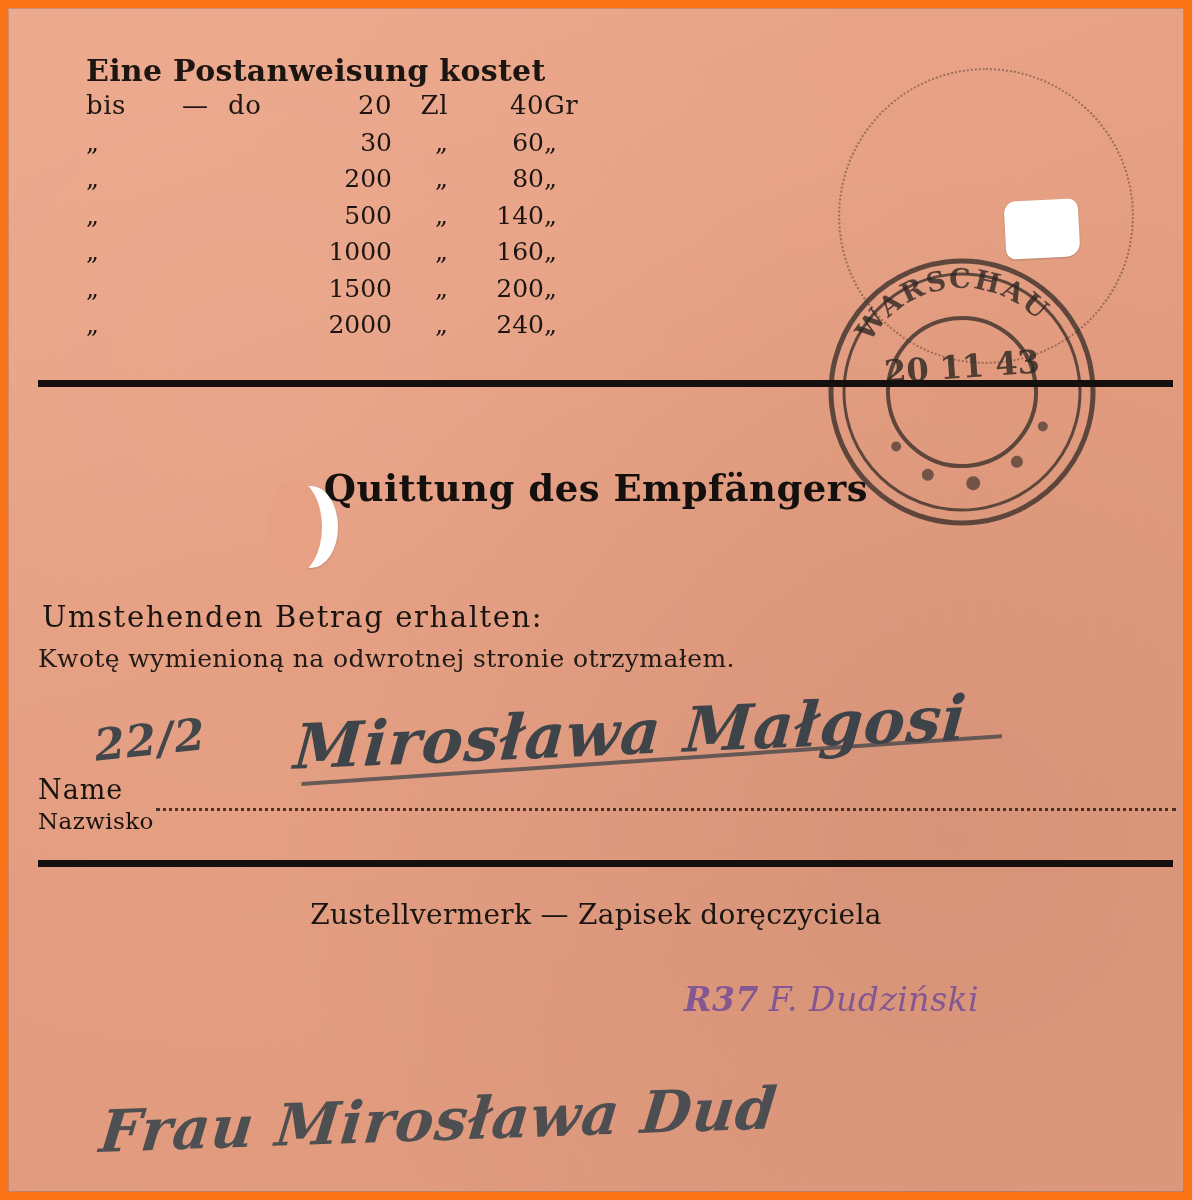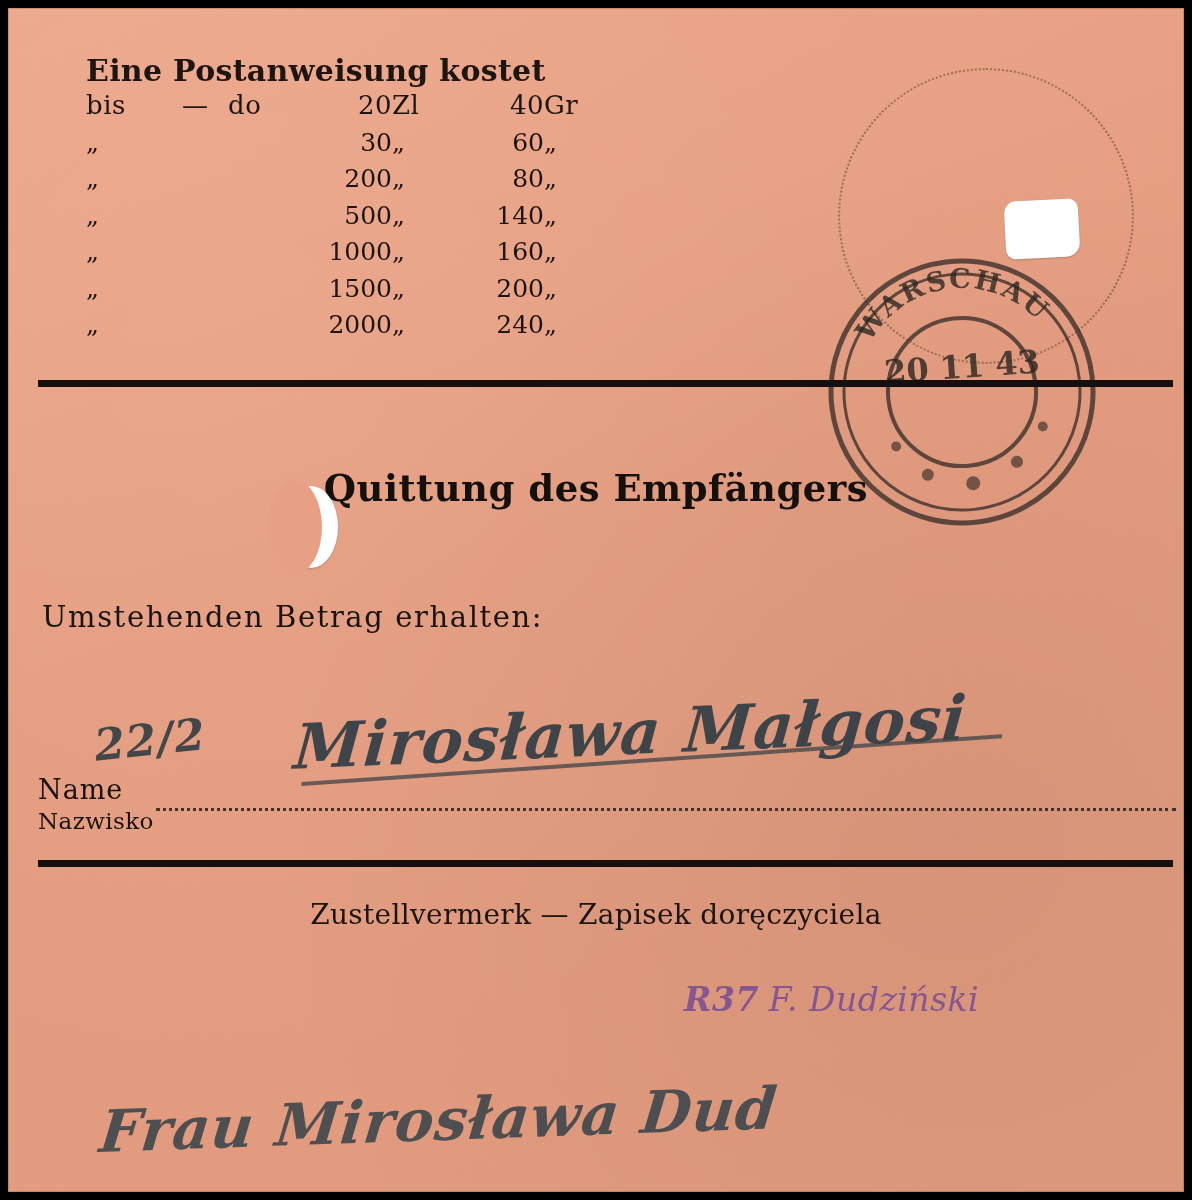--- a/index.html
+++ b/index.html
@@ -5,21 +5,21 @@
   html, body {
     margin: 0;
     padding: 0;
     background: #8a8a8a;
   }
   #page {
     position: relative;
     width: 1192px;
     height: 1200px;
     overflow: hidden;
-    background: #000000;
+    background: #f97316;
     font-family: "Liberation Serif", serif;
   }
   
   #card {
     position: absolute;
     left: 8px;
     top: 8px;
     width: 1176px;
     height: 1184px;
     background: #e8a184;
@@ -72,21 +72,21 @@
     color: #1c1512;
   }
   table.rates td {
     padding: 3px 0;
     line-height: 1.22;
     white-space: nowrap;
   }
   td.c-from { width: 96px; text-align: left; padding-left: 22px; }
   td.c-to   { width: 46px;  text-align: left; }
   td.c-amt  { width: 118px; text-align: right; padding-right: 6px; }
-  td.c-cur  { width: 56px;  text-align: left; padding-left: 10px;}
+  td.c-cur  { width: 56px;  text-align: right; padding-left: 10px;}
   td.c-fee  { width: 96px;  text-align: right; }
   td.c-gr   { width: 60px;  text-align: left; padding-left: 16px;}
   tr.first td { font-size: 26px; letter-spacing: 0.5px; }
 
   
   .rule {
     position: absolute;
     left: 30px;
     width: 1135px;
     background: #15100e;
@@ -424,20 +424,21 @@
         </g>
       </svg>
       <div class="pm-date">20 11 43</div>
     </div>
 
     <div class="rule rule-top"></div>
 
     <div class="heading-de">Quittung des Empfängers</div>
 
     <div class="received-de">Umstehenden Betrag erhalten:</div>
+    <div class="received-pl">Kwotę wymienioną na odwrotnej stronie otrzymałem.</div>
 
     <div class="hand hand-amount">22/2</div>
     <div class="hand hand-name">Mirosława Małgosi</div>
 
     <div class="name-de">Name</div>
     <div class="name-pl">Nazwisko</div>
     <div class="dotted-line"></div>
 
     <div class="rule rule-bottom"></div>
 

